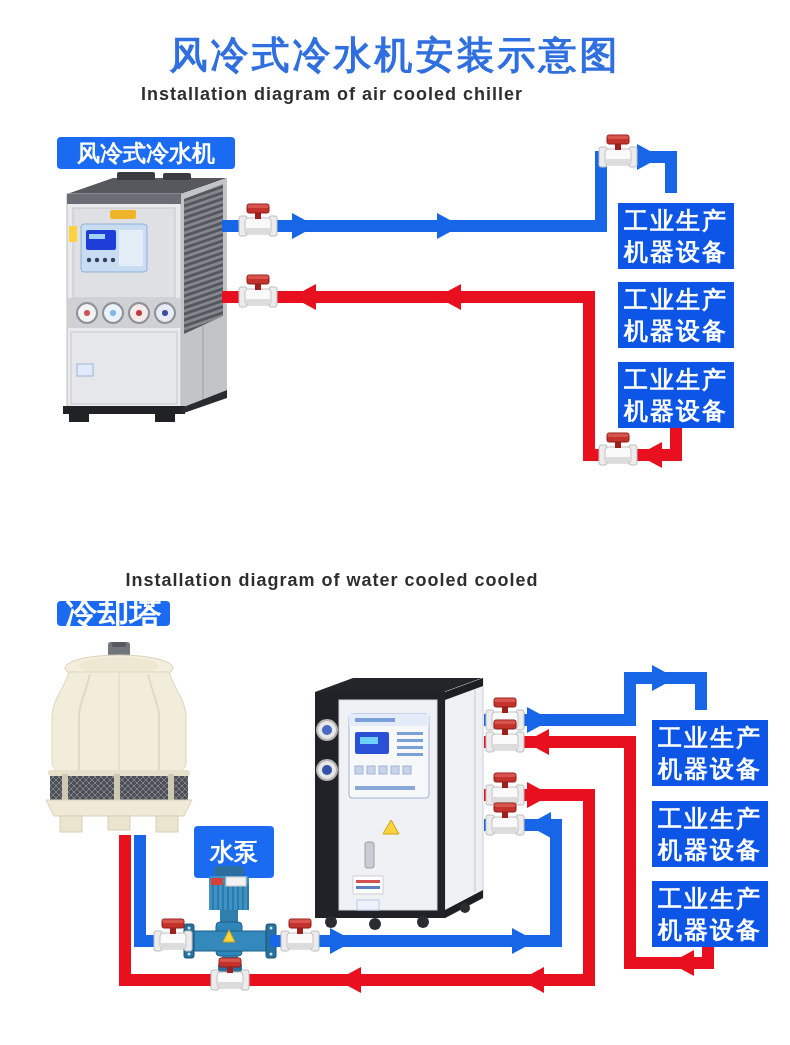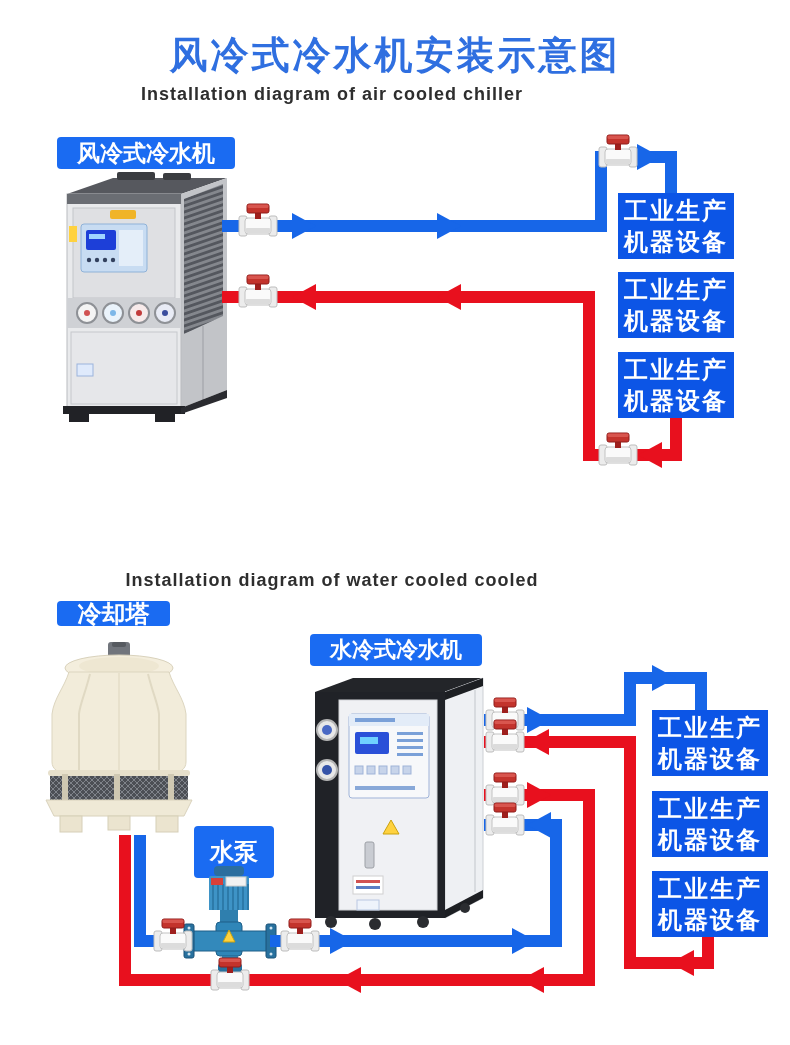--- a/index.html
+++ b/index.html
@@ -7,21 +7,21 @@
          font-family:Liberation Sans, sans-serif;}
   .abs{position:absolute;}
   .sec-title{left:0;width:790px;text-align:center;color:#2f6fe0;font-size:38px;font-weight:bold;
              letter-spacing:3px;white-space:nowrap;}
   .sec-sub{left:0;width:630px;text-align:center;color:#2e2e2e;font-size:18px;font-weight:600;
            letter-spacing:1px;white-space:nowrap;padding-left:17px;}
   .tag{background:#1a6bf2;color:#fff;border-radius:4px;display:flex;align-items:center;
        justify-content:center;font-weight:bold;white-space:nowrap;}
   .eq-box{width:116px;height:66px;background:#0c55e6;color:#fff;display:flex;flex-direction:column;
           align-items:center;justify-content:center;font-size:24px;font-weight:bold;
-          letter-spacing:2px;line-height:31px;white-space:nowrap;}
+          letter-spacing:2px;line-height:31px;white-space:nowrap;margin-top:10px;}
   svg{display:block;}
 </style>
 </head>
 <body>
 
 <div id="stage">
 
   <svg width="0" height="0" style="position:absolute" aria-hidden="true">
     <defs>
       <g id="valve-h">
@@ -113,22 +113,21 @@
     <div>工业生产</div>
     <div>机器设备</div>
   </div>
   <div class="abs eq-box" style="left:618px;top:352px">
     <div>工业生产</div>
     <div>机器设备</div>
   </div>
 
   <div class="abs sec-sub" style="top:570px">Installation diagram of water cooled cooled</div>
 
-  <div class="abs tag" style="left:57px;top:601px;width:113px;height:25px;font-size:24px">冷却塔</div>
-  <div class="abs tag" style="left:310px;top:634px;width:172px;height:32px;font-size:22px">水冷式冷水机</div>
+  <div class="abs tag" style="left:57px;top:601px;width:113px;height:25px;font-size:32px">冷却塔</div>
   <div class="abs tag" style="left:194px;top:826px;width:80px;height:52px;font-size:24px">水泵</div>
 
   <svg class="abs" style="left:38px;top:642px" width="162" height="192" viewBox="0 0 162 192">
     <rect x="70" y="0" width="22" height="16" rx="3" fill="#71757c"></rect>
     <rect x="74" y="0" width="14" height="5" rx="2" fill="#565a60"></rect>
     <ellipse cx="81" cy="26" rx="54" ry="13" fill="#f4eedd" stroke="#d9d2bc"></ellipse>
     <ellipse cx="81" cy="24" rx="40" ry="9" fill="#eee7d2"></ellipse>
     <path d="M31,30 C26,46 16,56 14,72 L14,120 C14,127 20,131 28,131 L134,131 C142,131 148,127 148,120 L148,72 C146,56 136,46 131,30 Z" fill="#f2ecda" stroke="#dcd5bf"></path>
     <path d="M52,32 C47,52 42,62 41,72 L41,130" stroke="#e0d9c3" fill="none" stroke-width="2"></path>
     <path d="M110,32 C115,52 120,62 121,72 L121,130" stroke="#e0d9c3" fill="none" stroke-width="2"></path>

